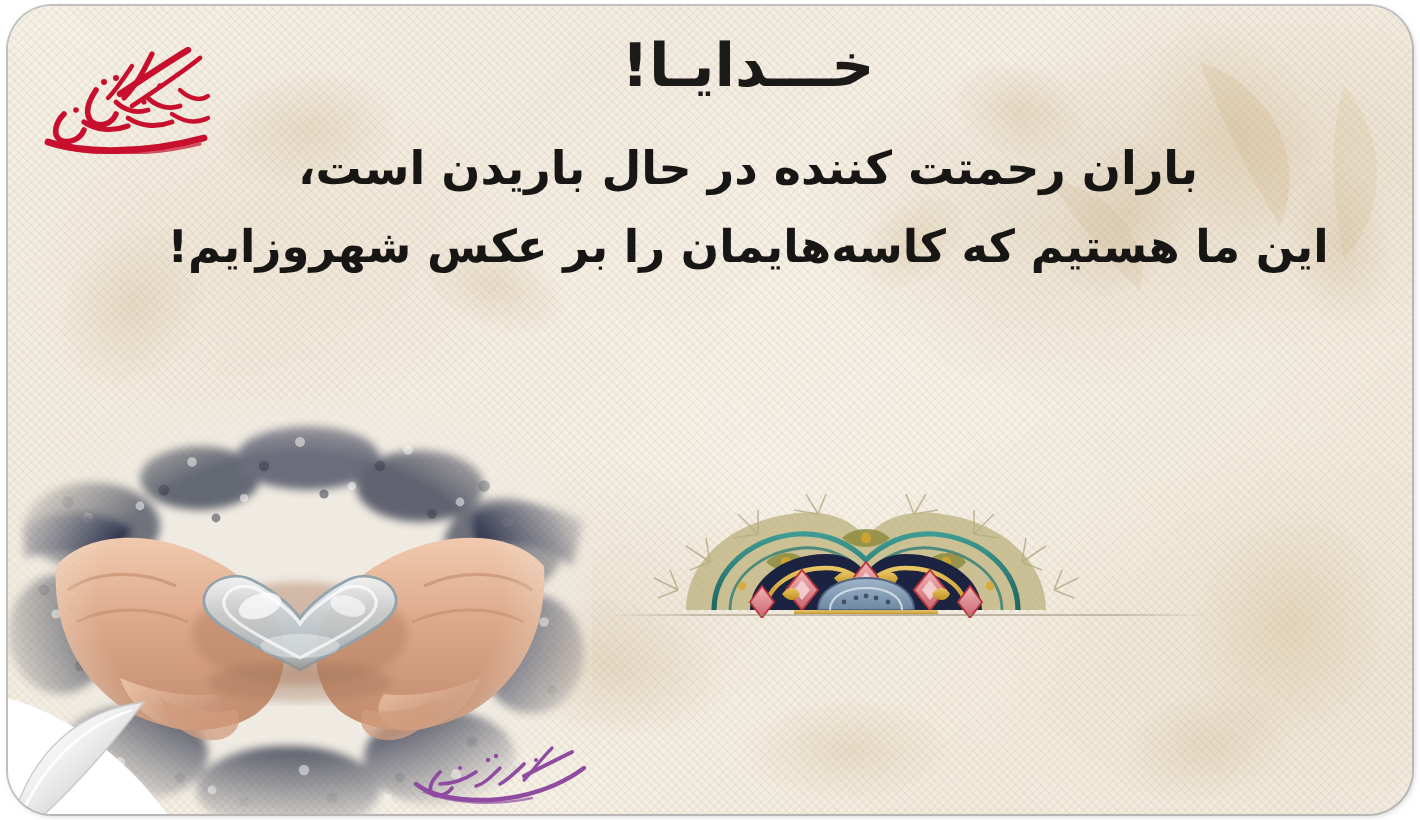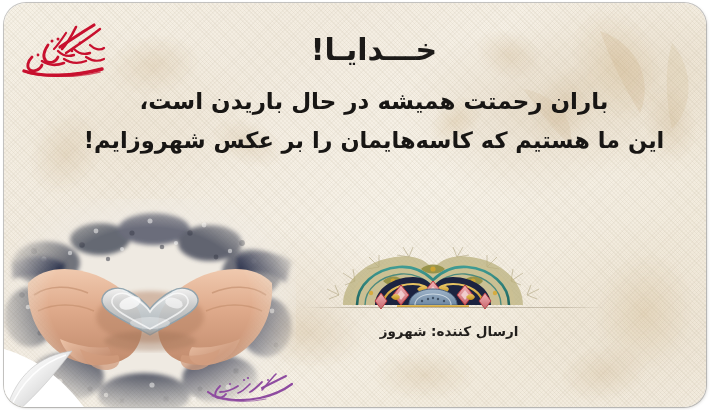--- a/index.html
+++ b/index.html
@@ -57,21 +57,21 @@
     left: 10px;
     top: 12px;
     width: 96px;
     height: 62px;
   }
 
   
   .quote-block {
     position: absolute;
     left: 60px;
-    top: 28px;
+    top: 12px;
     width: 620px;
     text-align: center;
     direction: rtl;
   }
   .quote-title {
     font-size: 30px;
     font-weight: 700;
     color: #1c1a18;
     letter-spacing: 1px;
     line-height: 1.25;
@@ -206,21 +206,21 @@
       <circle cx="38" cy="26" r="1.5" fill="#c8102e" stroke="none"></circle>
       <circle cx="44" cy="24" r="1.5" fill="#c8102e" stroke="none"></circle>
       <circle cx="66" cy="28" r="1.4" fill="#c8102e" stroke="none"></circle>
       <circle cx="24" cy="40" r="1.4" fill="#c8102e" stroke="none"></circle>
       <circle cx="58" cy="36" r="1.3" fill="#c8102e" stroke="none"></circle>
     </g>
   </svg>
 
   <div class="quote-block">
     <p class="quote-title">خـــدایـا!</p>
-    <p class="quote-line l2">باران رحمتت همیشه در حال باریدن است،</p>
+    <p class="quote-line l2">باران رحمتت کننده در حال باریدن است،</p>
     <p class="quote-line l3">این ما هستیم که کاسه‌هایمان را بر عکس شهروز‌ایم!</p>
   </div>
 
   <svg class="photo" viewBox="0 0 292 214">
     <defs>
       <radialGradient id="photoFade" cx="50%" cy="48%" r="56%">
         <stop offset="0%" stop-color="#ffffff" stop-opacity="1"></stop>
         <stop offset="62%" stop-color="#ffffff" stop-opacity="1"></stop>
         <stop offset="100%" stop-color="#ffffff" stop-opacity="0"></stop>
       </radialGradient>
@@ -469,15 +469,14 @@
       <circle cx="124" cy="51" r="1.2"></circle>
         <circle cx="129" cy="52" r="1.2"></circle>
       <circle cx="135" cy="54" r="1.2"></circle>
     </g>
 
     <path d="M88 58 L160 58 L160 60 L88 60 Z" fill="url(#goldG)" opacity="0.9"></path>
   </svg>
 
   <div class="ornament-rule"></div>
 
-  <div class="attribution">ارسال کننده: شهروز</div>
 
 </div>
 
 </body></html>

